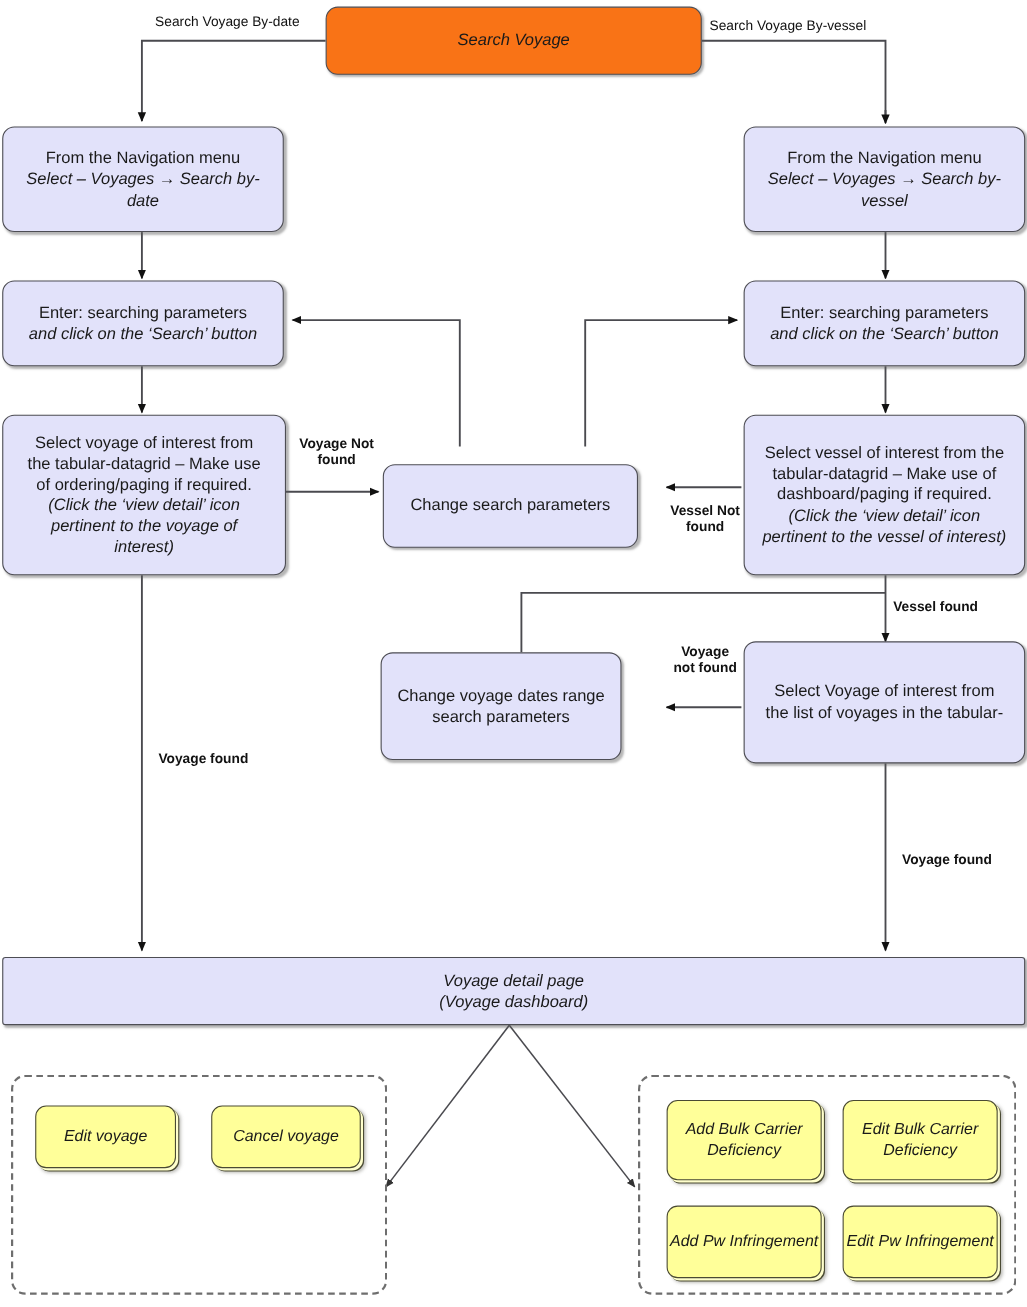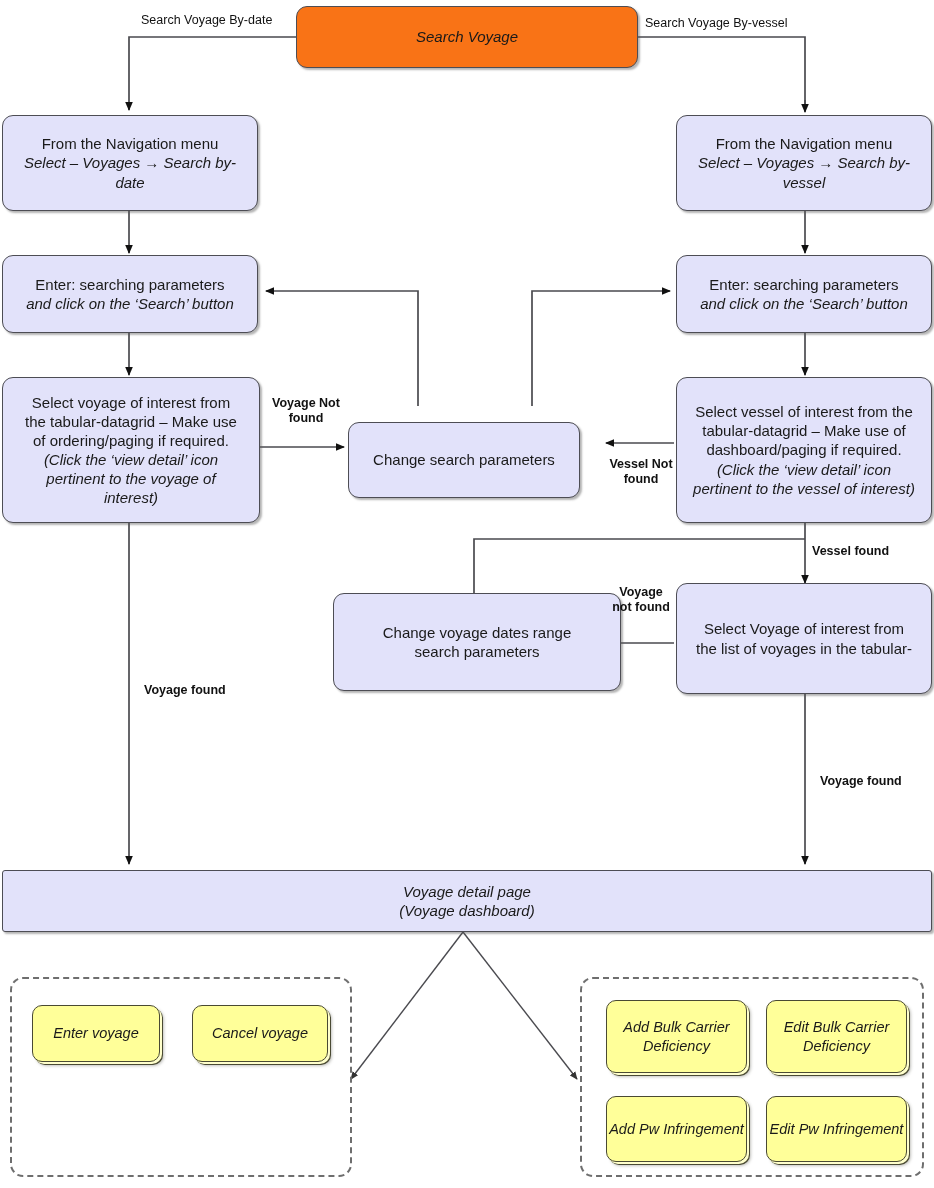--- a/index.html
+++ b/index.html
@@ -202,21 +202,21 @@
       <span class="ln it">pertinent to the vessel of interest)</span>
     </span>
   </div>
 
   <div class="node lav" style="left:348px; top:422px; width:232px; height:76px;">
     <span class="txt">
       <span class="ln">Change search parameters</span>
     </span>
   </div>
 
-  <div class="node lav" style="left:333px; top:593px; width:288px; height:98px;">
+  <div class="node lav" style="left:346px; top:593px; width:219px; height:98px;">
     <span class="txt">
       <span class="ln">Change voyage dates range</span>
       <span class="ln">search parameters</span>
     </span>
   </div>
 
   <div class="node lav" style="left:676px; top:583px; width:256px; height:111px;">
     <span class="txt">
       <span class="ln">Select Voyage of interest from</span>
       <span class="ln">the list of voyages in the tabular-</span>
@@ -253,21 +253,21 @@
     <span class="ln">not</span>
     <span class="ln">found</span>
   </div>
 
   <div class="elabel bold" style="left:820px; top:774px;">Voyage found</div>
 
   <div class="group" style="left:10px; top:977px; width:342px; height:200px;"></div>
 
   <div class="btn" style="left:32px; top:1005px; width:128px; height:57px;">
     <span class="txt">
-      <span class="ln">Enter voyage</span>
+      <span class="ln">Edit voyage</span>
     </span>
   </div>
 
   <div class="btn" style="left:192px; top:1005px; width:136px; height:57px;">
     <span class="txt">
       <span class="ln">Cancel voyage</span>
     </span>
   </div>
 
   <div class="group" style="left:580px; top:977px; width:344px; height:200px;"></div>

